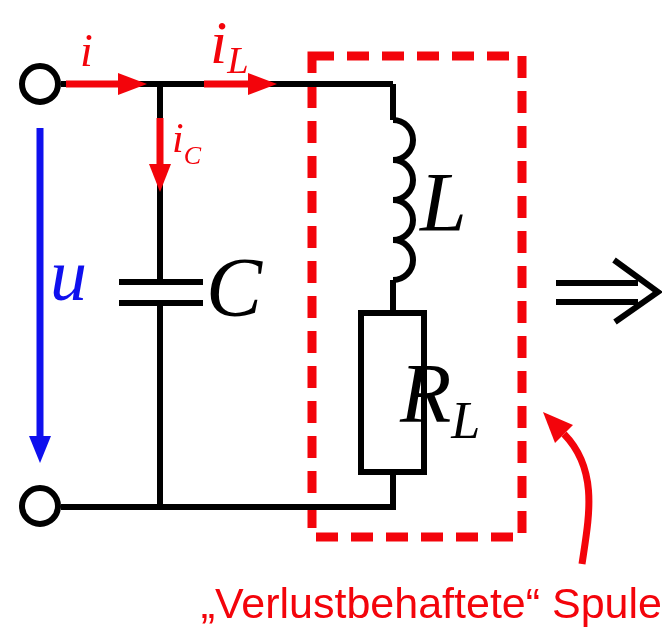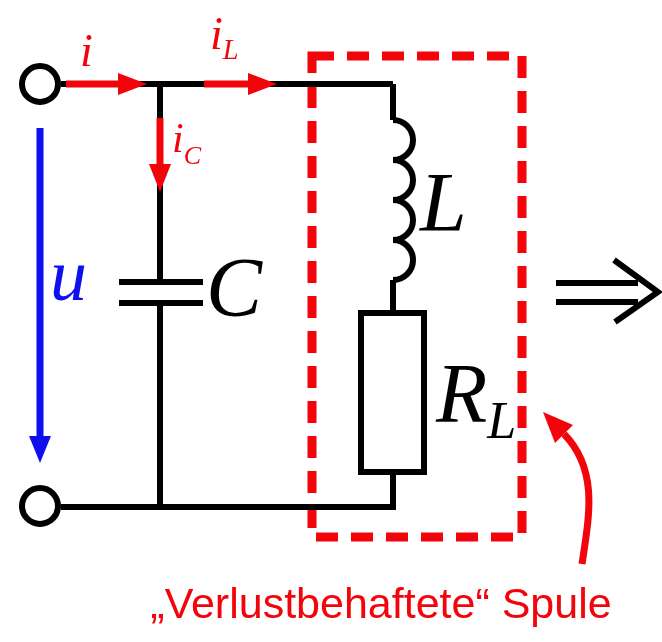--- a/index.html
+++ b/index.html
@@ -35,21 +35,21 @@
     color:var(--wire);
     white-space:nowrap;
     user-select:none;
   }
   .mlabel .sub{font-size:0.62em;font-style:italic;}
   .red{color:var(--annotation-red);}
   .blue{color:var(--voltage-blue);}
   .caption{
     position:absolute;
     left:100px;top:580px;width:562px;
-    text-align:center;
+    text-align:right;
     font-family:"Liberation Sans",sans-serif;
     font-size:43px;
     line-height:1.1;
     color:var(--annotation-red);
     white-space:nowrap;
     user-select:none;
   }
 </style>
 </head>
 <body>
@@ -109,27 +109,27 @@
     </g>
 
     <g>
       <path d="M582 564 C589 517 599 470 564 434" class="rs" stroke-width="7"></path>
       <polygon points="543,412 573,425 555,443" class="rf"></polygon>
     </g>
   </svg>
 
   <div class="mlabel red" style="left:80px;top:28px;font-size:46px;"><span>i</span><span class="sub" style="vertical-align:-10px;"></span></div>
 
-  <div class="mlabel red" style="left:210px;top:11px;font-size:46px;"><span>i</span><span class="sub" style="vertical-align:-10px;">L</span></div>
+  <div class="mlabel red" style="left:210px;top:11px;font-size:62px;"><span>i</span><span class="sub" style="vertical-align:-10px;">L</span></div>
 
   <div class="mlabel red" style="left:172px;top:117px;font-size:42px;"><span>i</span><span class="sub" style="vertical-align:-12px;">C</span></div>
 
   <div class="mlabel blue" style="left:50px;top:238px;font-size:74px;"><span>u</span><span class="sub"></span></div>
 
   <div class="mlabel" style="left:206px;top:246px;font-size:84px;"><span>C</span><span class="sub"></span></div>
 
   <div class="mlabel" style="left:420px;top:161px;font-size:84px;"><span>L</span><span class="sub"></span></div>
 
-  <div class="mlabel" style="left:436px;top:352px;font-size:84px;"><span>R</span><span class="sub" style="vertical-align:-16px;">L</span></div>
+  <div class="mlabel" style="left:400px;top:352px;font-size:84px;"><span>R</span><span class="sub" style="vertical-align:-16px;">L</span></div>
 
   <div class="caption">„Verlustbehaftete“ Spule</div>
 
 </div>
 
 </body></html>

